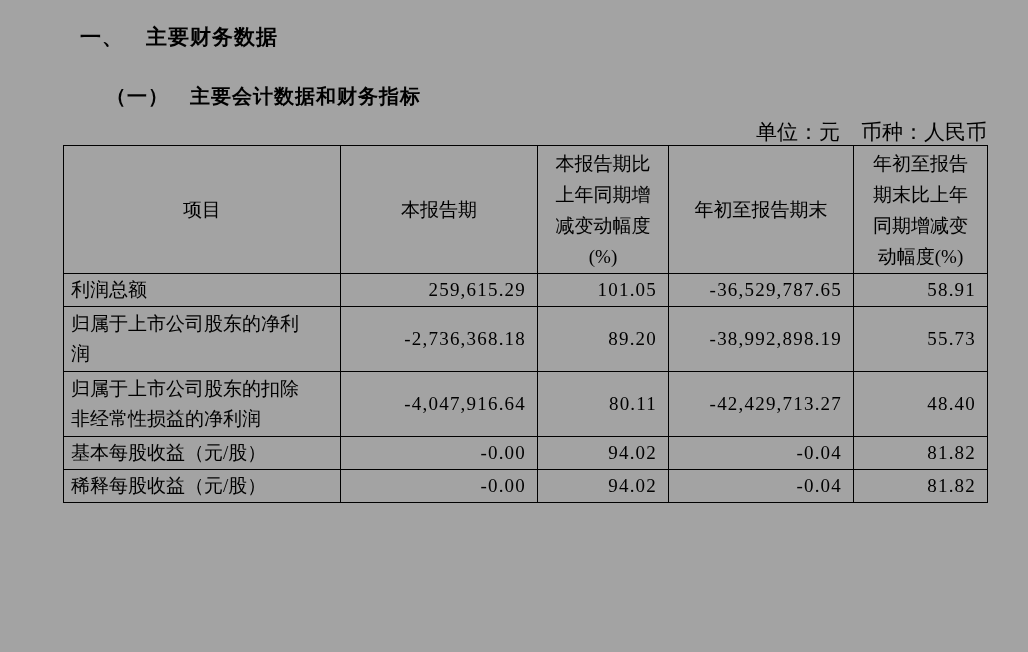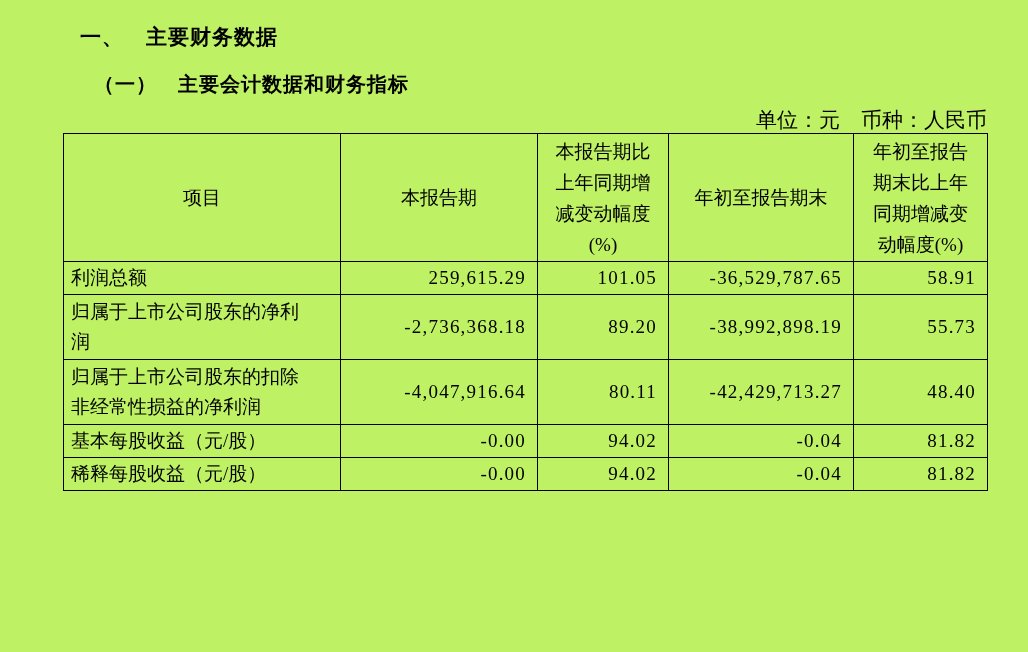--- a/index.html
+++ b/index.html
@@ -6,34 +6,34 @@
     margin: 0;
     padding: 0;
     background: #ffffff;
     color: #000000;
     font-family: "Liberation Serif", "DejaVu Serif", serif;
   }
   .page {
     position: relative;
     width: 1028px;
     height: 652px;
-    background: #bef264;
+    background: #a3a3a3;
     overflow: hidden;
   }
   .heading-1 {
     margin: 0;
     padding: 24px 0 0 80px;
     font-family: "Liberation Sans", "DejaVu Sans", sans-serif;
     font-weight: bold;
     font-size: 21px;
     line-height: 26px;
     letter-spacing: 1px;
   }
   .heading-2 {
-    margin: 0;
+    margin: 12px;
     padding: 21px 0 0 94px;
     font-family: "Liberation Sans", "DejaVu Sans", sans-serif;
     font-weight: bold;
     font-size: 20px;
     line-height: 26px;
     letter-spacing: 1px;
   }
   .unit-note {
     margin: 12px 0 1px 63px;
     width: 924px;

